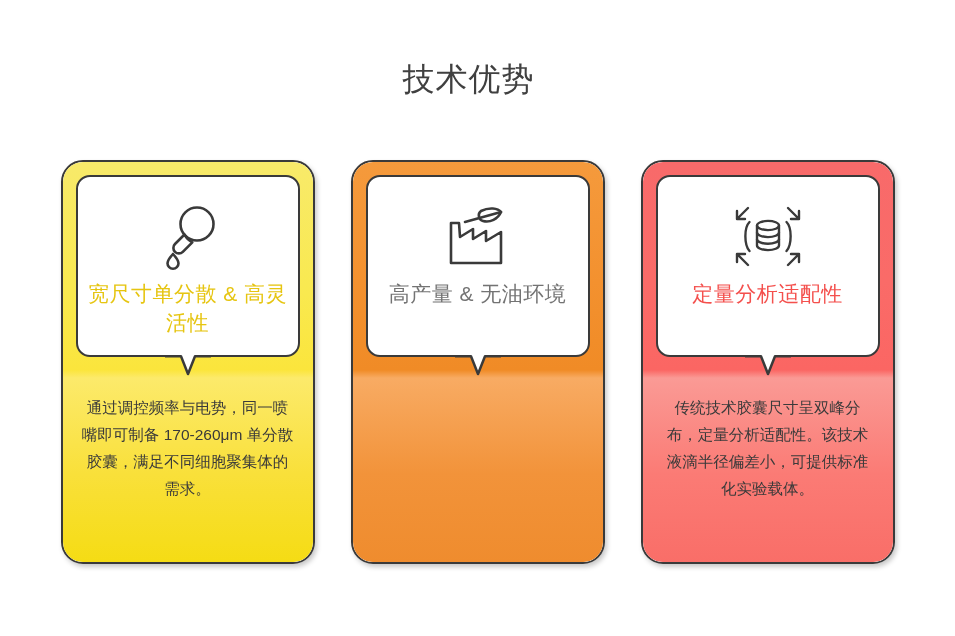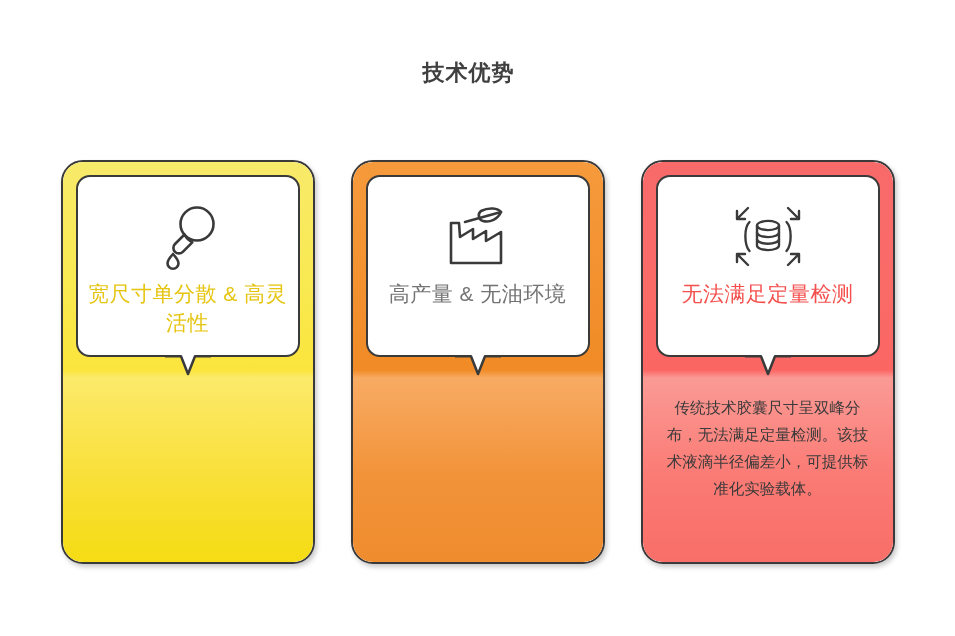--- a/index.html
+++ b/index.html
@@ -14,22 +14,22 @@
     overflow: hidden;
     position: relative;
   }
 
   .page-title {
     position: absolute;
     top: 58px;
     left: 0;
     width: 937px;
     text-align: center;
-    font-size: 22px;
-    font-weight: bold;
+    font-size: 32px;
+    font-weight: normal;
     color: #404040;
     letter-spacing: 1px;
   }
 
   .cards {
     position: absolute;
     top: 160px;
     left: 0;
     width: 955px;
     display: flex;
@@ -139,20 +139,21 @@
         </svg>
       </div>
       <div class="card-title">宽尺寸单分散 &amp; 高灵活性</div>
     </div>
 
     <svg class="bubble-tail" viewBox="0 0 46 26">
       <path d="M0 0 L46 0 L46 2 L30 2 L23 19 L16 2 L0 2 Z" fill="#ffffff"></path>
       <path d="M0 1.3 L16 1.3 L23 19 L30 1.3 L46 1.3" stroke="#3a3a3a" stroke-width="2.5" fill="#ffffff" stroke-linejoin="round"></path>
     </svg>
 
+    <div class="card-body">通过调控频率与电势，同一喷嘴即可制备 170-260μm 单分散胶囊，满足不同细胞聚集体的需求。</div>
   </div>
 
   <div class="card card-2">
     <div class="card-bg"></div>
 
     <div class="bubble">
       <div class="icon-wrap">
         <svg width="70" height="70" viewBox="0 0 70 70" fill="none">
           <path d="M8 62 L8 22 L16 22 L17 36 L30 28 L30 38 L43 30 L43 40 L58 31 L58 62 Z" stroke="#3a3a3a" stroke-width="2.6" stroke-linejoin="round" fill="none"></path>
           <path d="M38 10 c8 -4 17 -3 20 1 c-3 7 -11 11 -18 9 c-4 -1 -6 -7 -2 -10 z" stroke="#3a3a3a" stroke-width="2.6" stroke-linejoin="round" fill="none"></path>
@@ -180,24 +181,24 @@
           <path d="M24 31.5 C24 34 29 36.1 35 36.1 C41 36.1 46 34 46 31.5" stroke="#3a3a3a" stroke-width="2.4" fill="none"></path>
           <path d="M24 38.2 C24 40.7 29 42.8 35 42.8 C41 42.8 46 40.7 46 38.2" stroke="#3a3a3a" stroke-width="2.4" fill="none"></path>
           <path d="M16.5 21 C11 26.5 11 43.5 16.5 50" stroke="#3a3a3a" stroke-width="2.4" stroke-linecap="round" fill="none"></path>
           <path d="M53.5 21 C59 26.5 59 43.5 53.5 50" stroke="#3a3a3a" stroke-width="2.4" stroke-linecap="round" fill="none"></path>
           <path d="M15 7 L4 18 M4 18 L4 10 M4 18 L12 18" stroke="#3a3a3a" stroke-width="2.4" stroke-linecap="round" stroke-linejoin="round"></path>
           <path d="M55 7 L66 18 M66 18 L66 10 M66 18 L58 18" stroke="#3a3a3a" stroke-width="2.4" stroke-linecap="round" stroke-linejoin="round"></path>
           <path d="M15 64 L4 53 M4 53 L4 61 M4 53 L12 53" stroke="#3a3a3a" stroke-width="2.4" stroke-linecap="round" stroke-linejoin="round"></path>
           <path d="M55 64 L66 53 M66 53 L66 61 M66 53 L58 53" stroke="#3a3a3a" stroke-width="2.4" stroke-linecap="round" stroke-linejoin="round"></path>
         </svg>
       </div>
-      <div class="card-title">无法满足定量检测</div>
+      <div class="card-title">定量分析适配性</div>
     </div>
 
     <svg class="bubble-tail" viewBox="0 0 46 26">
       <path d="M0 0 L46 0 L46 2 L30 2 L23 19 L16 2 L0 2 Z" fill="#ffffff"></path>
       <path d="M0 1.3 L16 1.3 L23 19 L30 1.3 L46 1.3" stroke="#3a3a3a" stroke-width="2.5" fill="#ffffff" stroke-linejoin="round"></path>
     </svg>
 
-    <div class="card-body">传统技术胶囊尺寸呈双峰分布，无法满足定量检测。该技术液滴半径偏差小，可提供标准化实验载体。</div>
+    <div class="card-body">传统技术胶囊尺寸呈双峰分布，定量分析适配性。该技术液滴半径偏差小，可提供标准化实验载体。</div>
   </div>
 
 </div>
 
 </body></html>

